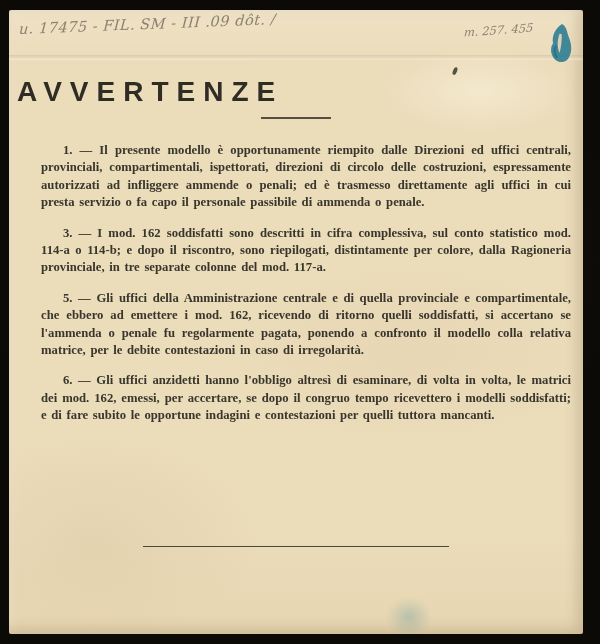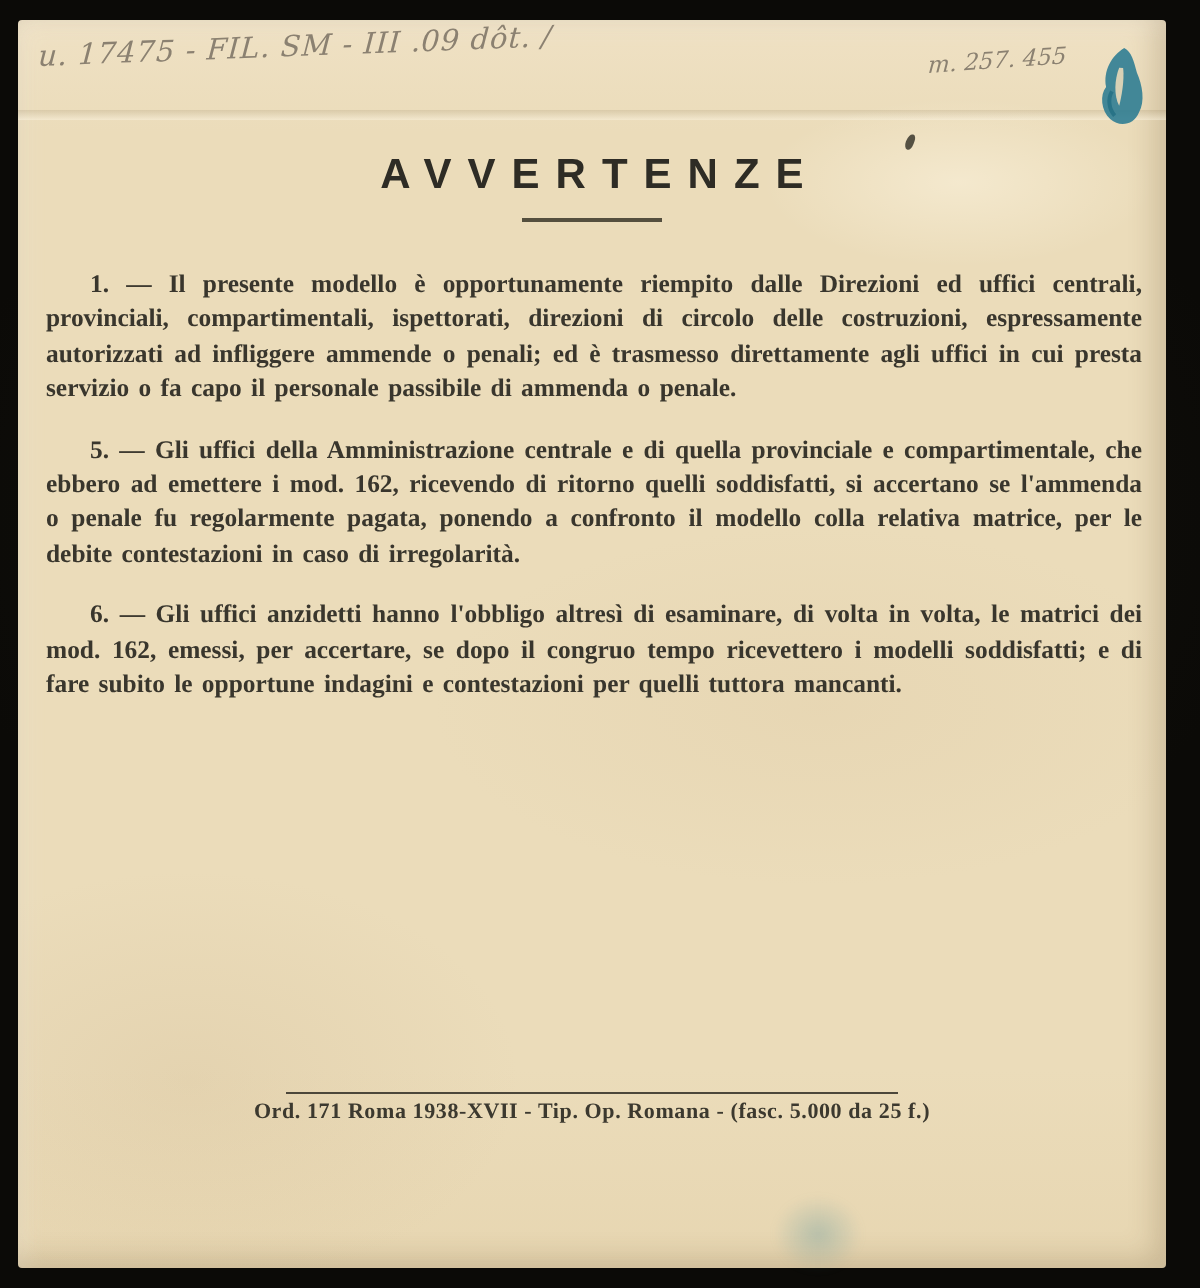--- a/index.html
+++ b/index.html
@@ -51,44 +51,43 @@
     font-size: 11.5px;
     transform: rotate(-4deg) skewX(-8deg);
   }
   .ink-mark {
     position: absolute; right: 6px; top: 12px;
     width: 30px; height: 46px;
     transform: rotate(3deg);
   }
   .page-title {
     margin-top: 66px;
-    text-align: center;
     font-family: "Liberation Sans", sans-serif;
     font-weight: 700;
-    font-size: 21px;
+    font-size: 28px;
     letter-spacing: 8px;
     padding-left: 8px; 
     color: #2e2c25;
   }
   .title-rule {
     width: 70px;
     margin: 9px auto 0 auto;
     border-top: 2px solid #544f3e;
     height: 0;
   }
   .ink-speck {
     position: absolute; left: 444px; top: 57px;
     width: 4px; height: 8px;
     background: #3a372d;
     border-radius: 60% 40% 50% 50%;
     transform: rotate(20deg);
     opacity: 0.85;
   }
   .content {
-    margin: 23px 12px 0 14px;
+    margin: 23px 12px 0 32px;
   }
   .content p {
     margin: 0 0 13px 0;
     font-family: "Liberation Serif", serif;
     font-weight: 700;
     font-size: 12.7px;
     line-height: 17.4px;
     color: #39362d;
     text-align: justify;
     text-indent: 22px;
@@ -139,24 +138,24 @@
   </svg>
 
   <div class="page-title">AVVERTENZE</div>
 
   <div class="title-rule"></div>
 
   <div class="ink-speck"></div>
 
   <div class="content">
     <p>1. — Il presente modello è opportunamente riempito dalle Direzioni ed uffici centrali, provinciali, compartimentali, ispettorati, direzioni di circolo delle costruzioni, espressamente autorizzati ad infliggere ammende o penali; ed è trasmesso direttamente agli uffici in cui presta servizio o fa capo il personale passibile di ammenda o penale.</p>
+    <p>3. — I mod. 162 soddisfatti sono descritti in cifra complessiva, sul conto statistico mod. 114-a o 114-b; e dopo il riscontro, sono riepilogati, distintamente per colore, dalla Ragioneria provinciale, in tre separate colonne del mod. 117-a.</p>
     <p>5. — Gli uffici della Amministrazione centrale e di quella provinciale e compartimentale, che ebbero ad emettere i mod. 162, ricevendo di ritorno quelli soddisfatti, si accertano se l'ammenda o penale fu regolarmente pagata, ponendo a confronto il modello colla relativa matrice, per le debite contestazioni in caso di irregolarità.</p>
     <p>6. — Gli uffici anzidetti hanno l'obbligo altresì di esaminare, di volta in volta, le matrici dei mod. 162, emessi, per accertare, se dopo il congruo tempo ricevettero i modelli soddisfatti; e di fare subito le opportune indagini e contestazioni per quelli tuttora mancanti.</p>
   </div>
 
   <div class="imprint">
     <div class="imprint-rule"></div>
-    <div class="imprint-text">Ord. 171 Roma 1938-XVII - Tip. Op. Romana - (fasc. 5.000 da 25 f.)</div>
   </div>
 
   <div class="ink-smudge"></div>
 
 </div>
 
 </body></html>

